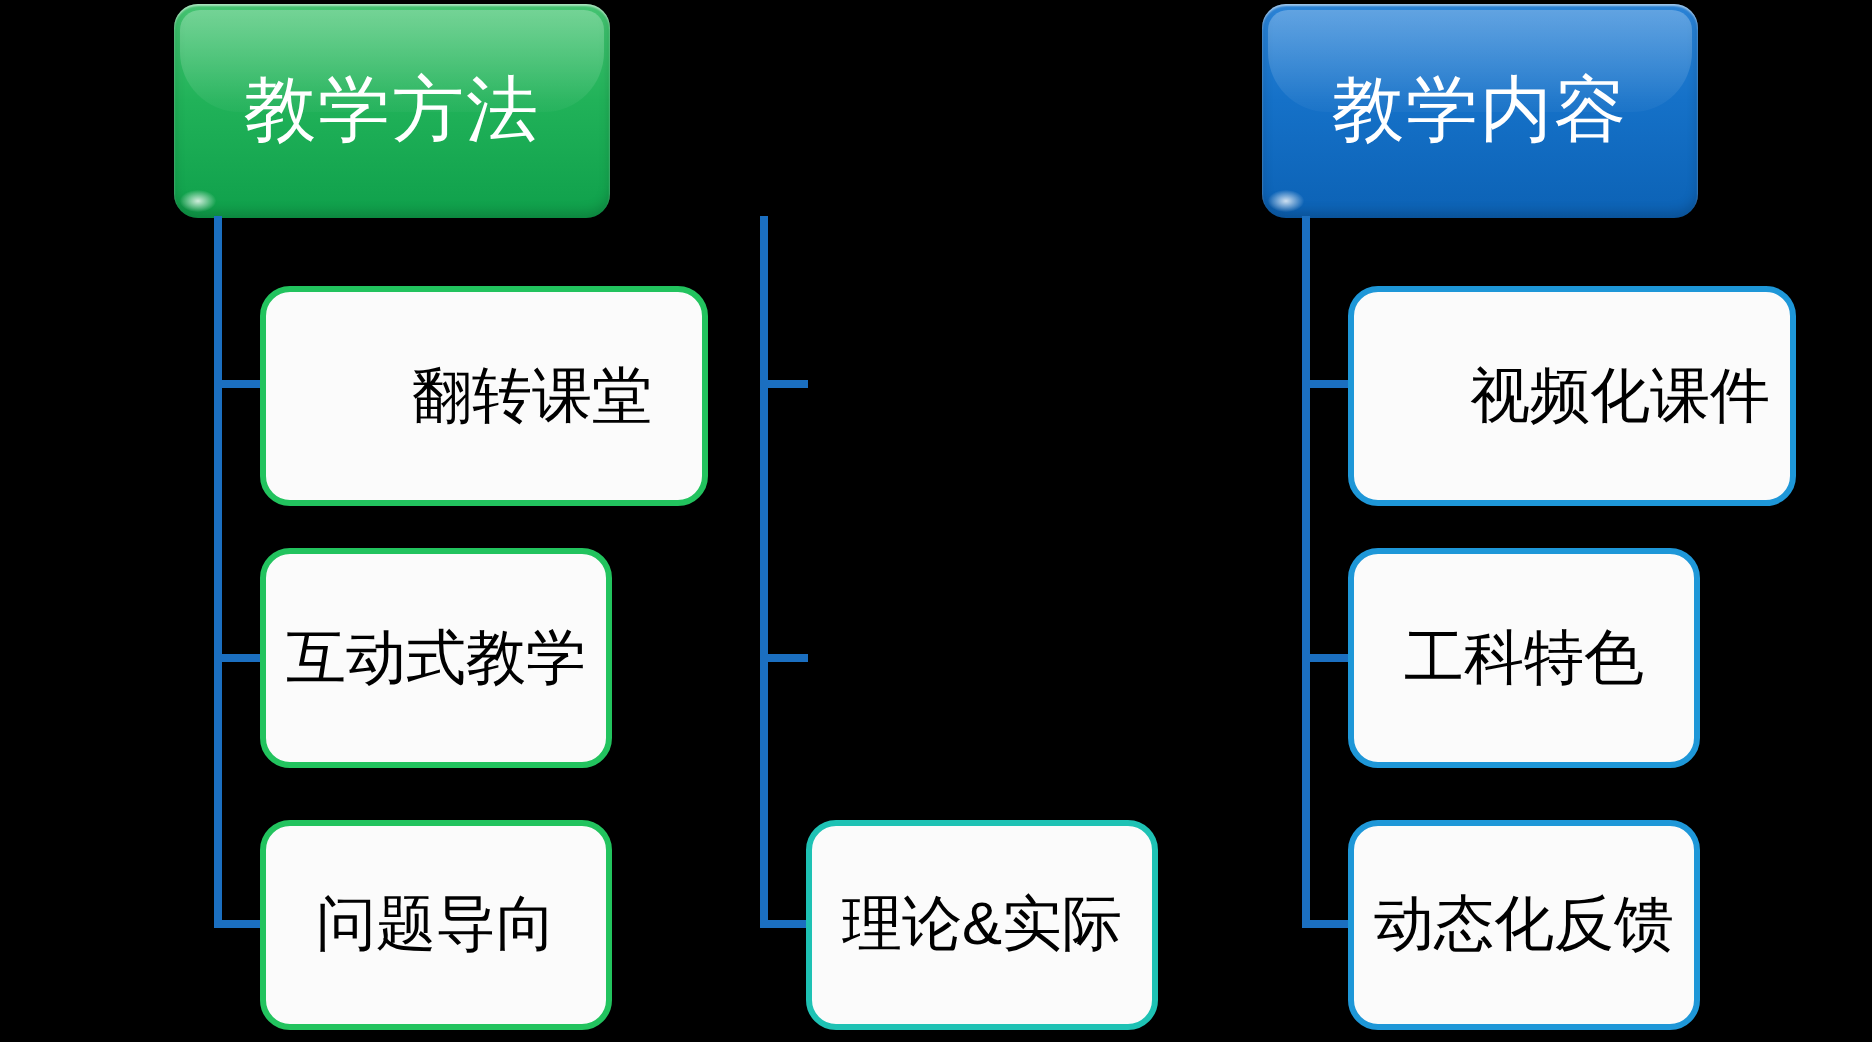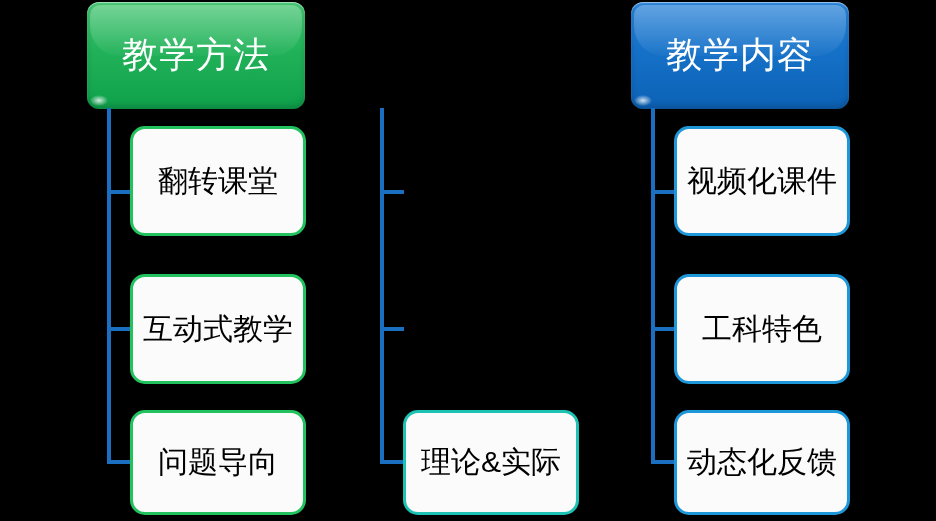--- a/index.html
+++ b/index.html
@@ -91,21 +91,21 @@
     width: 170px;
     background: #fbfbfb;
     border: 3px solid #888;
     border-radius: 15px;
     display: flex;
     align-items: center;
     justify-content: center;
     font-size: 30px;
     color: #000;
   }
-  .n1 { top: 126px; height: 104px; }
+  .n1 { top: 143px; height: 104px; padding-left: 48px; }
   .n2 { top: 274px; height: 104px; }
   .n3 { top: 410px; height: 99px;  }
   .col1 .node { border-color: #22c35e; }
   .col2 .node { border-color: #1ec2b4; }
   .col3 .node { border-color: #1e97d8; }
 </style>
 </head>
 <body>
 
 <div class="stage">

